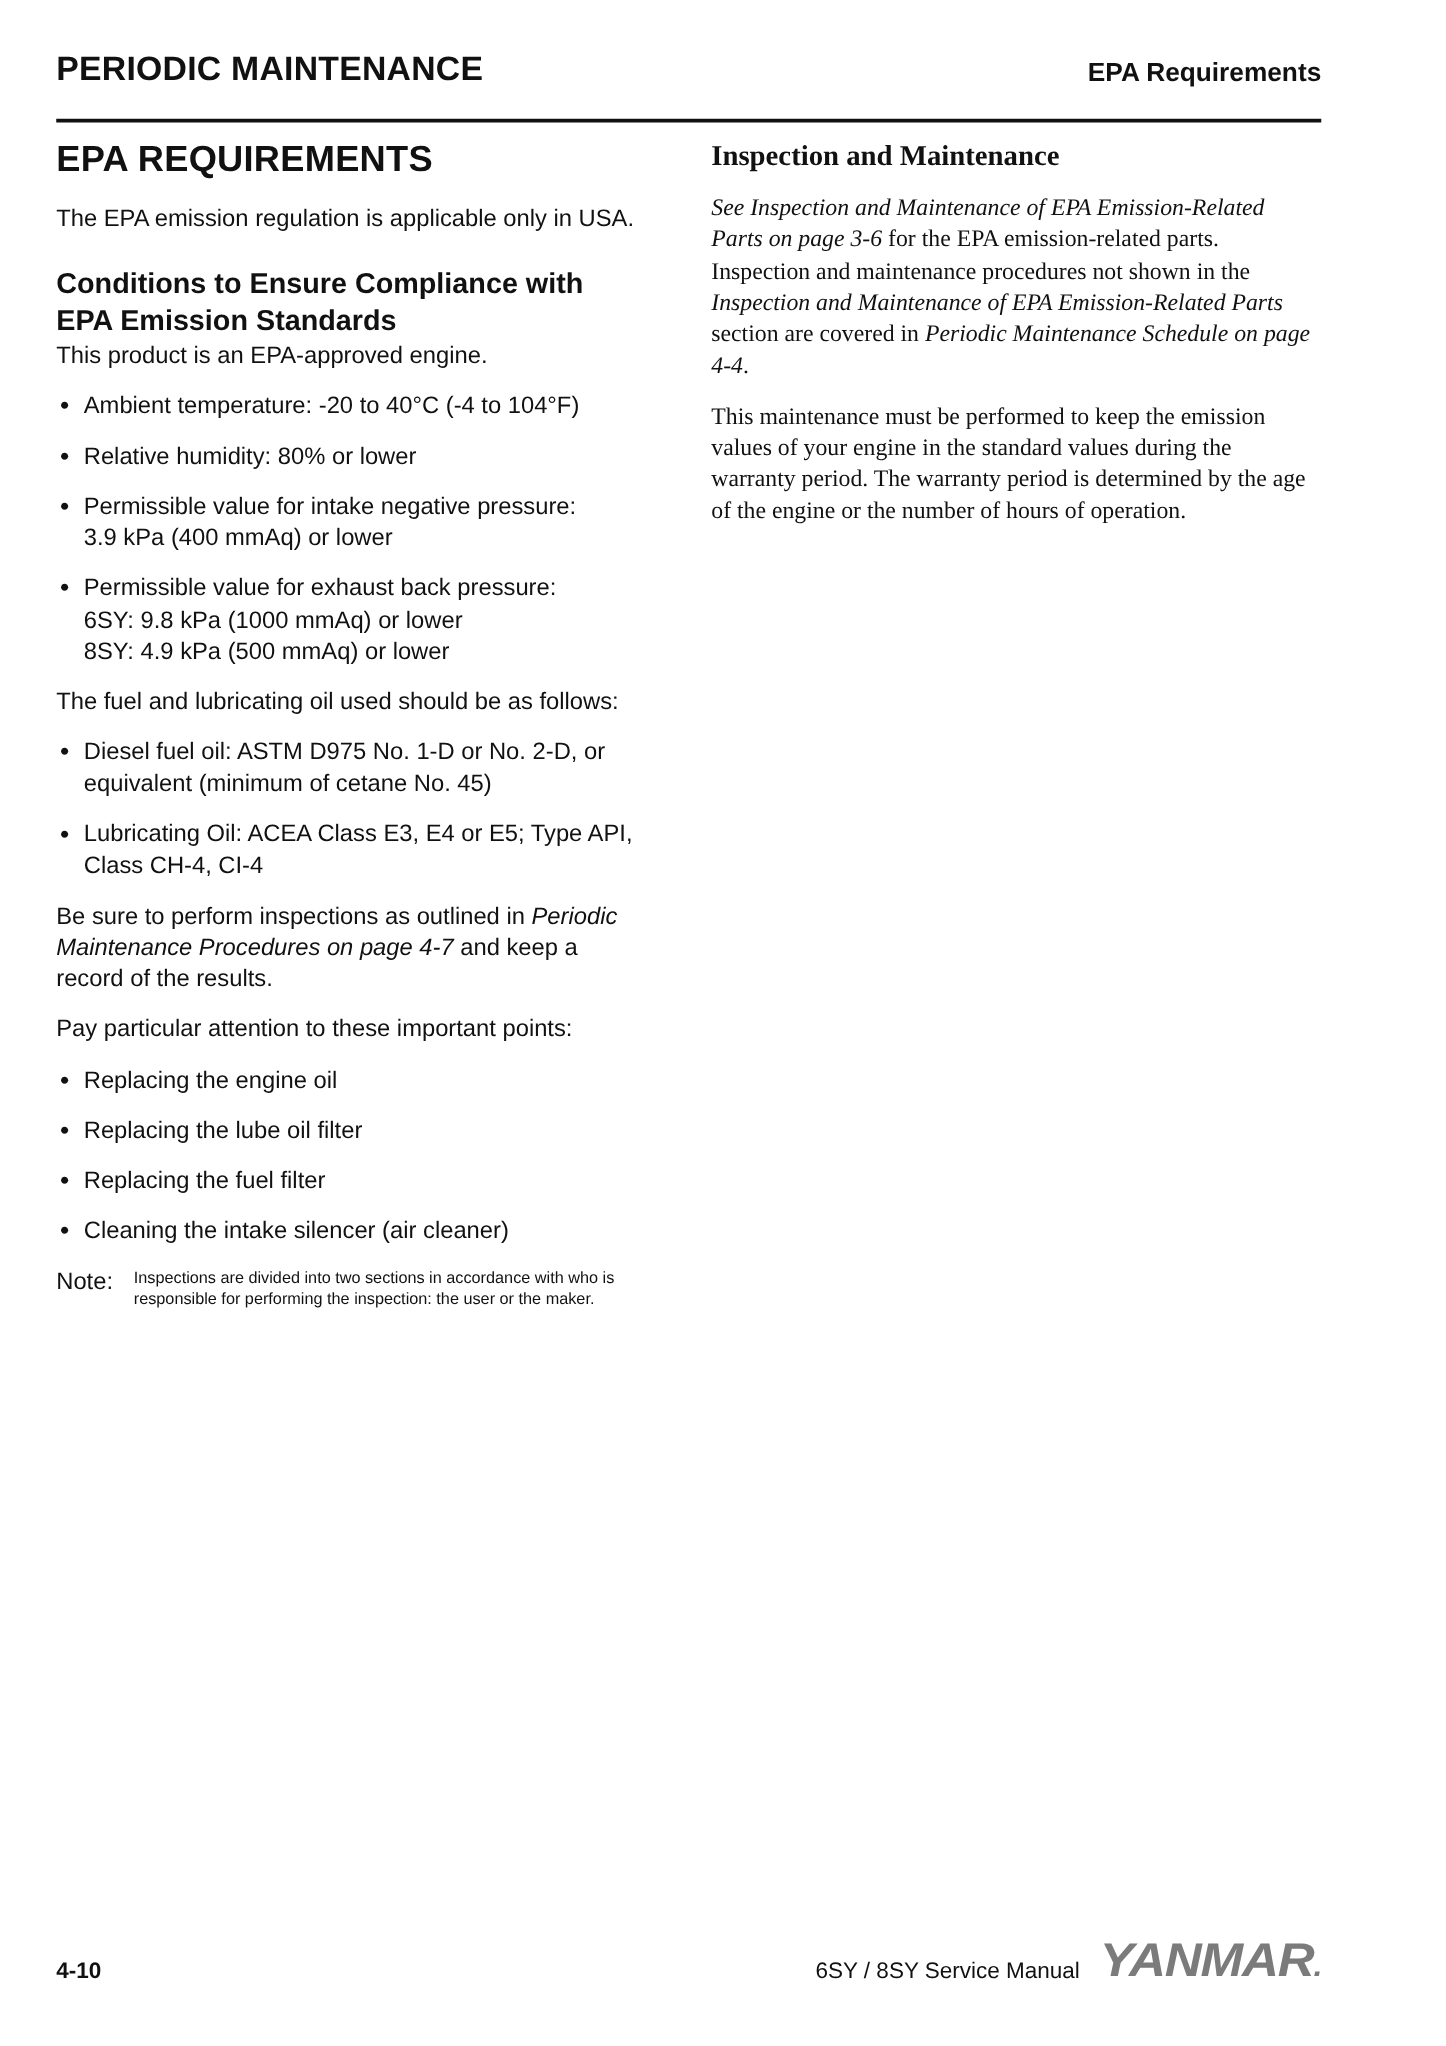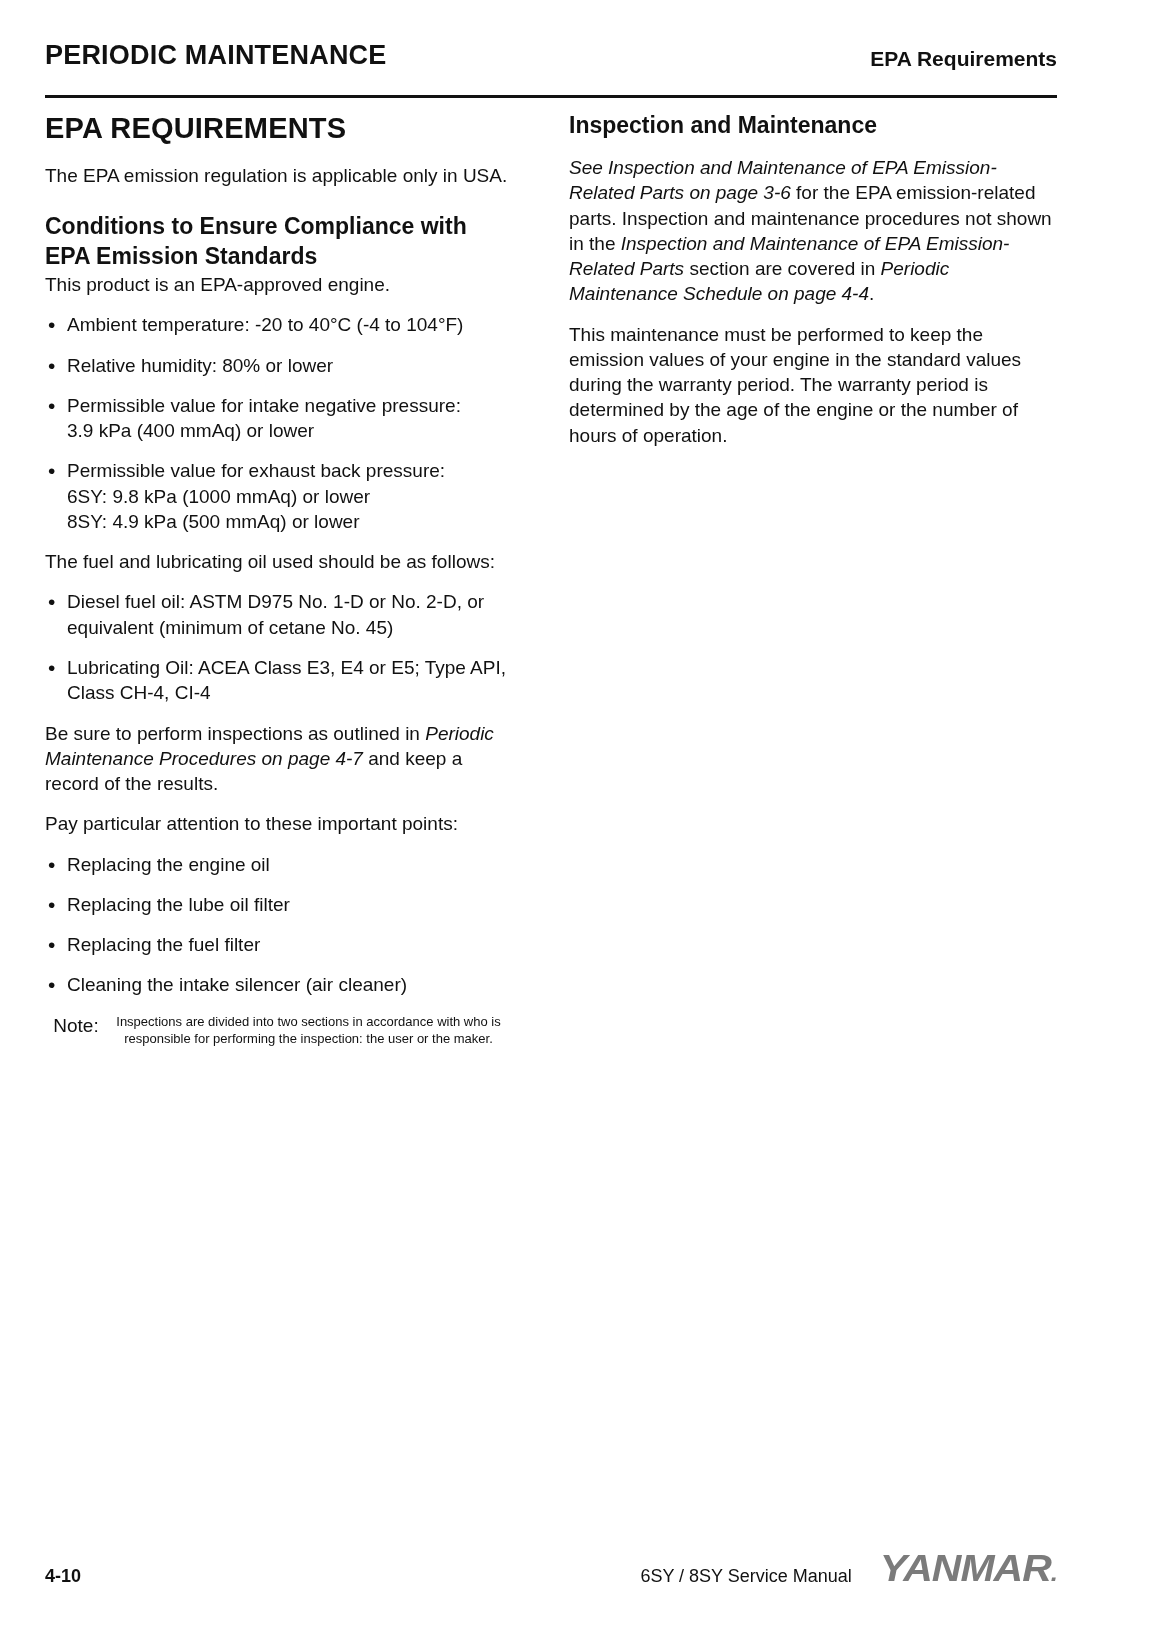--- a/index.html
+++ b/index.html
@@ -33,21 +33,21 @@
   .hdr-right {
     font-size: 21px;
     font-weight: bold;
   }
   .columns {
     display: flex;
     justify-content: space-between;
     margin-top: 14px;
   }
   .col-left  { width: 465px; }
-  .col-right { width: 488px; }
+  .col-right { width: 488px; font-family: Liberation Serif, serif; }
 
   h1 {
     font-size: 29px;
     font-weight: bold;
     letter-spacing: 0.2px;
     margin-bottom: 18px;
   }
   h2 {
     font-size: 23px;
     font-weight: bold;
@@ -80,21 +80,20 @@
   li::before {
     content: "\2022";
     position: absolute;
     left: 3px;
     top: -1px;
     font-size: 21px;
   }
   .note {
     display: flex;
     margin-top: 2px;
-    text-align: center;
   }
   .note-label {
     width: 62px;
     flex: 0 0 62px;
     font-size: 19px;
     line-height: 1.33;
   }
   .note-body {
     font-size: 13px;
     line-height: 1.33;
@@ -109,21 +108,21 @@
     justify-content: space-between;
     align-items: baseline;
   }
   .footer-page-num {
     font-size: 18px;
     font-weight: bold;
   }
   .footer-right {
     display: flex;
     align-items: baseline;
-    gap: 28px;
+    gap: 16px;
   }
   .footer-manual {
     font-size: 18px;
   }
   .logo {
     font-size: 41px;
     font-weight: bold;
     font-style: italic;
     color: #7b7b7b;
     letter-spacing: -1px;

